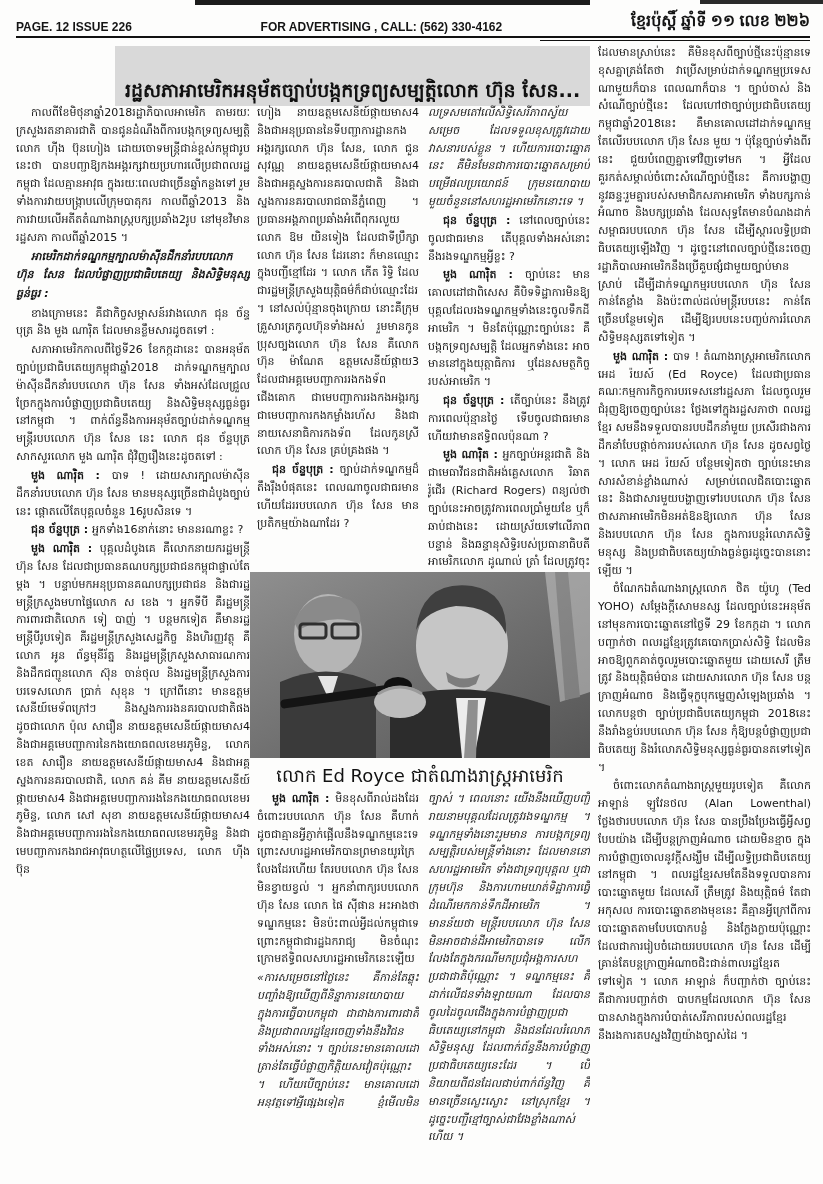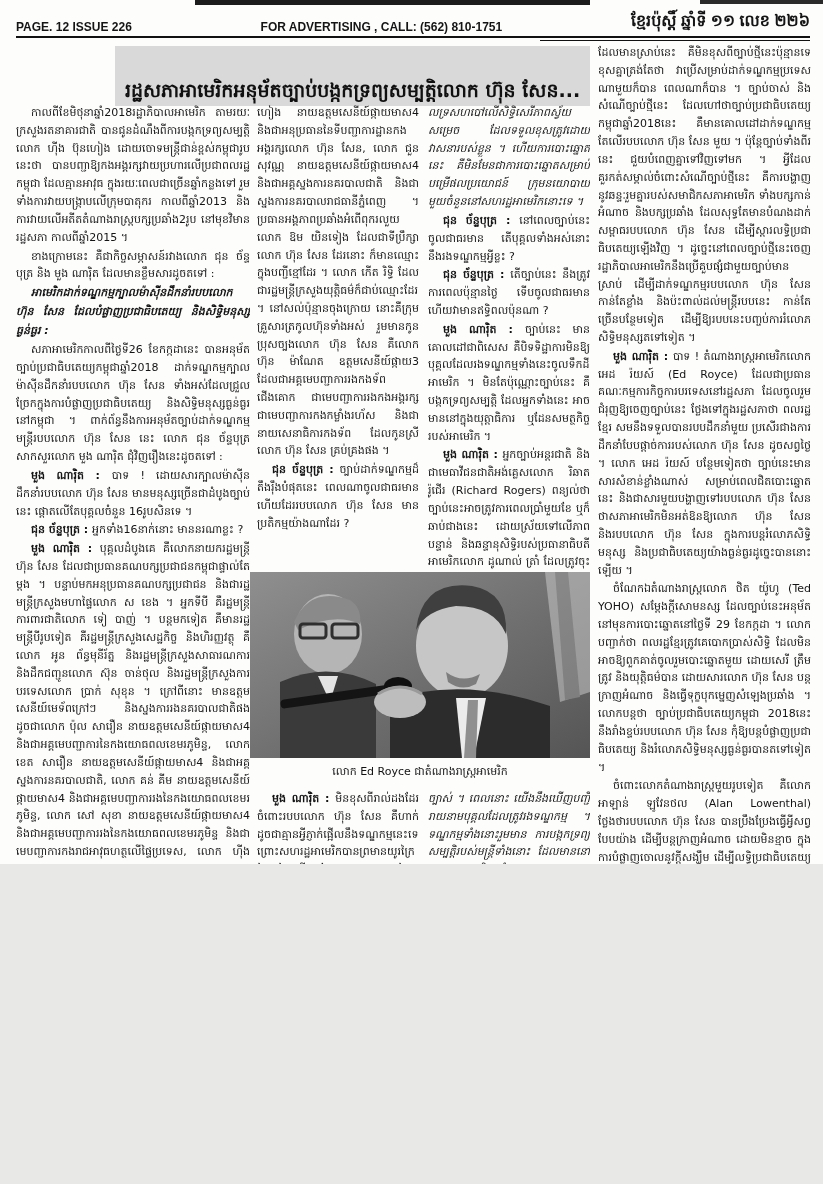--- a/index.html
+++ b/index.html
@@ -1,82 +1,82 @@
 <!DOCTYPE html>
 <html><head>
 <meta charset="utf-8">
 <style>
   html,body{margin:0;padding:0;background:#e8e8e6;}
-  .page{position:relative;width:823px;height:864px;margin:0 auto;background:#fdfdfc;
+  .page{position:relative;width:823px;height:1184px;margin:0 auto;background:#fdfdfc;
         font-family:"DejaVu Sans",sans-serif;color:#141414;overflow:hidden;}
   .topstrip{position:absolute;left:195px;top:0;width:395px;height:5px;background:#1c1c1c;}
   .topstrip2{position:absolute;left:700px;top:0;width:123px;height:4px;background:#2a2a2a;}
   .masthead{position:absolute;left:16px;top:16px;width:794px;height:18px;
             display:flex;align-items:flex-end;justify-content:space-between;
             font-family:"Liberation Sans",sans-serif;font-weight:bold;font-size:12px;}
   .masthead .kh{font-size:16px;}
   .mastrule{position:absolute;left:16px;top:36px;width:794px;height:0;border-top:2.5px solid #111;}
   .mastrule2{position:absolute;left:540px;top:40px;width:270px;height:0;border-top:1.5px solid #111;}
   .headline-box{position:absolute;left:115px;top:46px;width:475px;height:60px;background:#d9d9d9;
                 display:flex;align-items:flex-end;justify-content:center;overflow:hidden;}
   .headline-box h1{margin:0;font-size:19px;font-weight:bold;white-space:nowrap;color:#101010;}
   .col{position:absolute;overflow:hidden;font-size:11px;line-height:1.62;text-align:justify;}
   .para{margin:0 0 1px 0;text-indent:15px;}
   .para.cont{text-indent:0;}
   .para.subhead{font-weight:bold;font-style:italic;line-height:1.7;}
   .para.italic{font-style:italic;}
   .speaker{font-weight:bold;}
   .photo{position:absolute;left:250px;top:572px;width:340px;height:186px;background:#777;}
   .caption{position:absolute;left:250px;top:764px;width:340px;text-align:center;
-           font-size:11px;color:#111;}
+           font-size:18px;color:#111;}
   #c1{left:16px;top:104px;width:234px;height:1078px;}
   #c2a{left:257px;top:104px;width:162px;height:466px;}
   #c3a{left:428px;top:104px;width:162px;height:466px;}
   #c2b{left:257px;top:790px;width:162px;height:318px;}
   #c3b{left:428px;top:790px;width:162px;height:360px;}
   #c4{left:598px;top:44px;width:213px;height:1110px;}
 </style>
 </head>
 <body>
 
 <div class="page">
 
   <div class="topstrip"></div>
   <div class="topstrip2"></div>
 
   <div class="masthead">
     <span>PAGE. 12  ISSUE 226</span>
-    <span>FOR ADVERTISING ,  CALL: (562) 810-1751</span>
+    <span>FOR ADVERTISING ,  CALL: (562) 330-4162</span>
     <span class="kh">ខ្មែរប៉ុស្ដិ៍ ឆ្នាំទី ១១ លេខ ២២៦</span>
   </div>
   <div class="mastrule"></div>
   <div class="mastrule2"></div>
 
   <div class="headline-box">
     <h1>រដ្ឋសភាអាមេរិកអនុម័តច្បាប់បង្កកទ្រព្យសម្បត្តិលោក ហ៊ុន សែន...</h1>
   </div>
 
   <div id="c1" class="col">
       <p class="para">កាលពីខែមិថុនាឆ្នាំ2018រដ្ឋាភិបាលអាមេរិក តាមរយៈក្រសួងរតនាគារជាតិ បានជូនដំណឹងពីការបង្កកទ្រព្យសម្បត្តិលោក ហ៊ីង ប៊ុនហៀង ដោយចោទមន្ត្រីជាន់ខ្ពស់កម្ពុជារូបនេះថា បានបញ្ជាឱ្យកងអង្គរក្សវាយប្រហារលើប្រជាពលរដ្ឋកម្ពុជា ដែលគ្មានអាវុធ ក្នុងរយៈពេលជាច្រើនឆ្នាំកន្លងទៅ រួមទាំងការវាយបង្ក្រាបលើក្រុមបាតុករ កាលពីឆ្នាំ2013 និងការវាយលើអតីតតំណាងរាស្ត្របក្សប្រឆាំង2រូប នៅមុខវិមានរដ្ឋសភា កាលពីឆ្នាំ2015 ។</p>
+      <p class="para subhead">អាមេរិកដាក់ទណ្ឌកម្មក្បាលម៉ាស៊ីនដឹកនាំរបបលោក ហ៊ុន សែន ដែលបំផ្លាញប្រជាធិបតេយ្យ និងសិទ្ធិមនុស្សធ្ងន់ធ្ងរ :</p>
       <p class="para">ខាងក្រោមនេះ គឺជាកិច្ចសម្ភាសន៍រវាងលោក ជុន ច័ន្ទបុត្រ និង មួង ណារ៉ិត ដែលមានខ្លឹមសារដូចតទៅ :</p>
-      <p class="para subhead">អាមេរិកដាក់ទណ្ឌកម្មក្បាលម៉ាស៊ីនដឹកនាំរបបលោក ហ៊ុន សែន ដែលបំផ្លាញប្រជាធិបតេយ្យ និងសិទ្ធិមនុស្សធ្ងន់ធ្ងរ :</p>
       <p class="para">សភាអាមេរិកកាលពីថ្ងៃទី26 ខែកក្កដានេះ បានអនុម័តច្បាប់ប្រជាធិបតេយ្យកម្ពុជាឆ្នាំ2018 ដាក់ទណ្ឌកម្មក្បាលម៉ាស៊ីនដឹកនាំរបបលោក ហ៊ុន សែន ទាំងអស់ដែលជ្រួលច្រែកក្នុងការបំផ្លាញប្រជាធិបតេយ្យ និងសិទ្ធិមនុស្សធ្ងន់ធ្ងរនៅកម្ពុជា ។ ពាក់ព័ន្ធនឹងការអនុម័តច្បាប់ដាក់ទណ្ឌកម្មមន្ត្រីរបបលោក ហ៊ុន សែន នេះ លោក ជុន ច័ន្ទបុត្រ សាកសួរលោក មួង ណារ៉ិត ជុំវិញរឿងនេះដូចតទៅ :</p>
       <p class="para"><b class="speaker">មួង ណារ៉ិត : </b>បាទ ! ដោយសារក្បាលម៉ាស៊ីនដឹកនាំរបបលោក ហ៊ុន សែន មានមនុស្សច្រើនជាដំបូងច្បាប់នេះ ផ្តោតលើតែបុគ្គលចំនួន 16រូបសិនទេ ។</p>
       <p class="para"><b class="speaker">ជុន ច័ន្ទបុត្រ : </b>អ្នកទាំង16នាក់នោះ មាននរណាខ្លះ ?</p>
       <p class="para"><b class="speaker">មួង ណារ៉ិត : </b>បុគ្គលដំបូងគេ គឺលោកនាយករដ្ឋមន្ត្រី ហ៊ុន សែន ដែលជាប្រធានគណបក្សប្រជាជនកម្ពុជាផ្ទាល់តែម្តង ។ បន្ទាប់មកអនុប្រធានគណបក្សប្រជាជន និងជារដ្ឋមន្ត្រីក្រសួងមហាផ្ទៃលោក ស ខេង ។ អ្នកទីបី គឺរដ្ឋមន្ត្រីការពារជាតិលោក ទៀ បាញ់ ។ បន្តមកទៀត គឺមានរដ្ឋមន្ត្រីបីរូបទៀត គឺរដ្ឋមន្ត្រីក្រសួងសេដ្ឋកិច្ច និងហិរញ្ញវត្ថុ គឺលោក អូន ព័ន្ធមុនីរ័ត្ន និងរដ្ឋមន្ត្រីក្រសួងសាធារណការ និងដឹកជញ្ជូនលោក ស៊ុន ចាន់ថុល និងរដ្ឋមន្ត្រីក្រសួងការបរទេសលោក ប្រាក់ សុខុន ។ ក្រៅពីនោះ មានឧត្តមសេនីយ៍មេទ័ពក្រៅៗ និងស្នងការរងនគរបាលជាតិផង ដូចជាលោក ប៉ុល សារឿន នាយឧត្តមសេនីយ៍ផ្កាយមាស4 និងជាអគ្គមេបញ្ជាការនៃកងយោធពលខេមរភូមិន្ទ, លោក ខេត សារឿន នាយឧត្តមសេនីយ៍ផ្កាយមាស4 និងជាអគ្គស្នងការនគរបាលជាតិ, លោក គន់ គីម នាយឧត្តមសេនីយ៍ផ្កាយមាស4 និងជាអគ្គមេបញ្ជាការរងនៃកងយោធពលខេមរភូមិន្ទ, លោក សៅ សុខា នាយឧត្តមសេនីយ៍ផ្កាយមាស4 និងជាអគ្គមេបញ្ជាការរងនៃកងយោធពលខេមរភូមិន្ទ និងជាមេបញ្ជាការកងរាជអាវុធហត្ថលើផ្ទៃប្រទេស, លោក ហ៊ីង ប៊ុន</p>
     </div>
   <div id="c2a" class="col">
       <p class="para cont">ហៀង នាយឧត្តមសេនីយ៍ផ្កាយមាស4 និងជាអនុប្រធាននៃទីបញ្ជាការដ្ឋានកងអង្គរក្សលោក ហ៊ុន សែន, លោក ជួន សុវណ្ណ នាយឧត្តមសេនីយ៍ផ្កាយមាស4 និងជាអគ្គស្នងការនគរបាលជាតិ និងជាស្នងការនគរបាលរាជធានីភ្នំពេញ ។ ប្រធានអង្គភាពប្រឆាំងអំពើពុករលួយលោក ឱម យិនទៀង ដែលជាទីប្រឹក្សាលោក ហ៊ុន សែន ដែរនោះ ក៏មានឈ្មោះក្នុងបញ្ជីខ្មៅដែរ ។ លោក កើត រិទ្ធិ ដែលជារដ្ឋមន្ត្រីក្រសួងយុត្តិធម៌ក៏ជាប់ឈ្មោះដែរ ។ នៅសល់ប៉ុន្មានចុងក្រោយ នោះគឺក្រុមគ្រួសារត្រកូលហ៊ុនទាំងអស់ រួមមានកូនប្រុសច្បងលោក ហ៊ុន សែន គឺលោក ហ៊ុន ម៉ាណែត ឧត្តមសេនីយ៍ផ្កាយ3 ដែលជាអគ្គមេបញ្ជាការរងកងទ័ពជើងគោក ជាមេបញ្ជាការរងកងអង្គរក្ស ជាមេបញ្ជាការកងកម្លាំងរហ័ស និងជានាយសេនាធិការកងទ័ព ដែលកូនស្រីលោក ហ៊ុន សែន គ្រប់គ្រងផង ។</p>
       <p class="para"><b class="speaker">ជុន ច័ន្ទបុត្រ : </b>ច្បាប់ដាក់ទណ្ឌកម្មដ៏តឹងរ៉ឹងបំផុតនេះ ពេលណាចូលជាធរមាន ហើយដែររបបលោក ហ៊ុន សែន មានប្រតិកម្មយ៉ាងណាដែរ ?</p>
     </div>
   <div id="c3a" class="col">
-      <p class="para italic cont">លទ្រសហបៅលើសិទ្ធិសេរីភាពស្វ័យសម្រេច ដែលទទួលខុសត្រូវដោយវាសនារបស់ខ្លួន ។ ហើយការបោះឆ្នោតនេះ គឺមិនមែនជាការបោះឆ្នោតសម្រាប់បម្រើផលប្រយោជន៍ ក្រុមនយោបាយមួយចំនួននៅសហរដ្ឋអាមេរិកនោះទេ ។</p>
+      <p class="para italic cont">លទ្រសមតៅលើសិទ្ធិសេរីភាពស្វ័យសម្រេច ដែលទទួលខុសត្រូវដោយវាសនារបស់ខ្លួន ។ ហើយការបោះឆ្នោតនេះ គឺមិនមែនជាការបោះឆ្នោតសម្រាប់បម្រើផលប្រយោជន៍ ក្រុមនយោបាយមួយចំនួននៅសហរដ្ឋអាមេរិកនោះទេ ។</p>
       <p class="para"><b class="speaker">ជុន ច័ន្ទបុត្រ : </b>នៅពេលច្បាប់នេះ ចូលជាធរមាន តើបុគ្គលទាំងអស់នោះ នឹងរងទណ្ឌកម្មអ្វីខ្លះ ?</p>
+      <p class="para"><b class="speaker">មួង ណារ៉ិត : </b>ច្បាប់នេះ មានគោលដៅជាពិសេស គឺបិទទិដ្ឋាការមិនឱ្យបុគ្គលដែលរងទណ្ឌកម្មទាំងនេះចូលទឹកដីអាមេរិក ។ មិនតែប៉ុណ្ណោះច្បាប់នេះ គឺបង្កកទ្រព្យសម្បត្តិ ដែលអ្នកទាំងនេះ អាចមាននៅក្នុងយុត្តាធិការ ឬដែនសមត្ថកិច្ចរបស់អាមេរិក ។</p>
       <p class="para"><b class="speaker">ជុន ច័ន្ទបុត្រ : </b>តើច្បាប់នេះ នឹងត្រូវការពេលប៉ុន្មានថ្ងៃ ទើបចូលជាធរមាន ហើយវាមានឥទ្ធិពលប៉ុនណា ?</p>
-      <p class="para"><b class="speaker">មួង ណារ៉ិត : </b>ច្បាប់នេះ មានគោលដៅជាពិសេស គឺបិទទិដ្ឋាការមិនឱ្យបុគ្គលដែលរងទណ្ឌកម្មទាំងនេះចូលទឹកដីអាមេរិក ។ មិនតែប៉ុណ្ណោះច្បាប់នេះ គឺបង្កកទ្រព្យសម្បត្តិ ដែលអ្នកទាំងនេះ អាចមាននៅក្នុងយុត្តាធិការ ឬដែនសមត្ថកិច្ចរបស់អាមេរិក ។</p>
       <p class="para"><b class="speaker">មួង ណារ៉ិត : </b>អ្នកច្បាប់អន្តរជាតិ និងជាមេធាវីជនជាតិអង់គ្លេសលោក រិឆាត រ៉ូជើរ (Richard Rogers) ពន្យល់ថា ច្បាប់នេះអាចត្រូវការពេលប្រាំមួយខែ ឬក៏ឆាប់ជាងនេះ ដោយស្រ័យទៅលើភាពបន្ទាន់ និងឆន្ទានុសិទ្ធិរបស់ប្រធានាធិបតីអាមេរិកលោក ដូណាល់ ត្រាំ ដែលត្រូវចុះហត្ថលេខា ដាក់ឱ្យប្រើប្រាស់ «ពេលដែលសំណើច្បាប់នេះ ត្រូវបានអនុម័ត និងដាក់បញ្ចូលជាធរមានរួច ច្បាស់ណាស់ វានឹងមានឥទ្ធិពលខ្លាំង ។ ប៉ុន្តែឥទ្ធិពលនេះ គឺទាល់ហួសដល់ 180ថ្ងៃក្រោយចេញច្បាប់នេះសិន ទើបឃើញ</p>
     </div>
 
   <div class="photo">
     <svg width="340" height="186" viewBox="0 0 340 186">
       <defs>
         <linearGradient id="bg" x1="0" y1="0" x2="1" y2="1">
           <stop offset="0" stop-color="#8f8f8f"></stop>
             <stop offset="0.55" stop-color="#6e6e6e"></stop>
             <stop offset="1" stop-color="#555"></stop>

